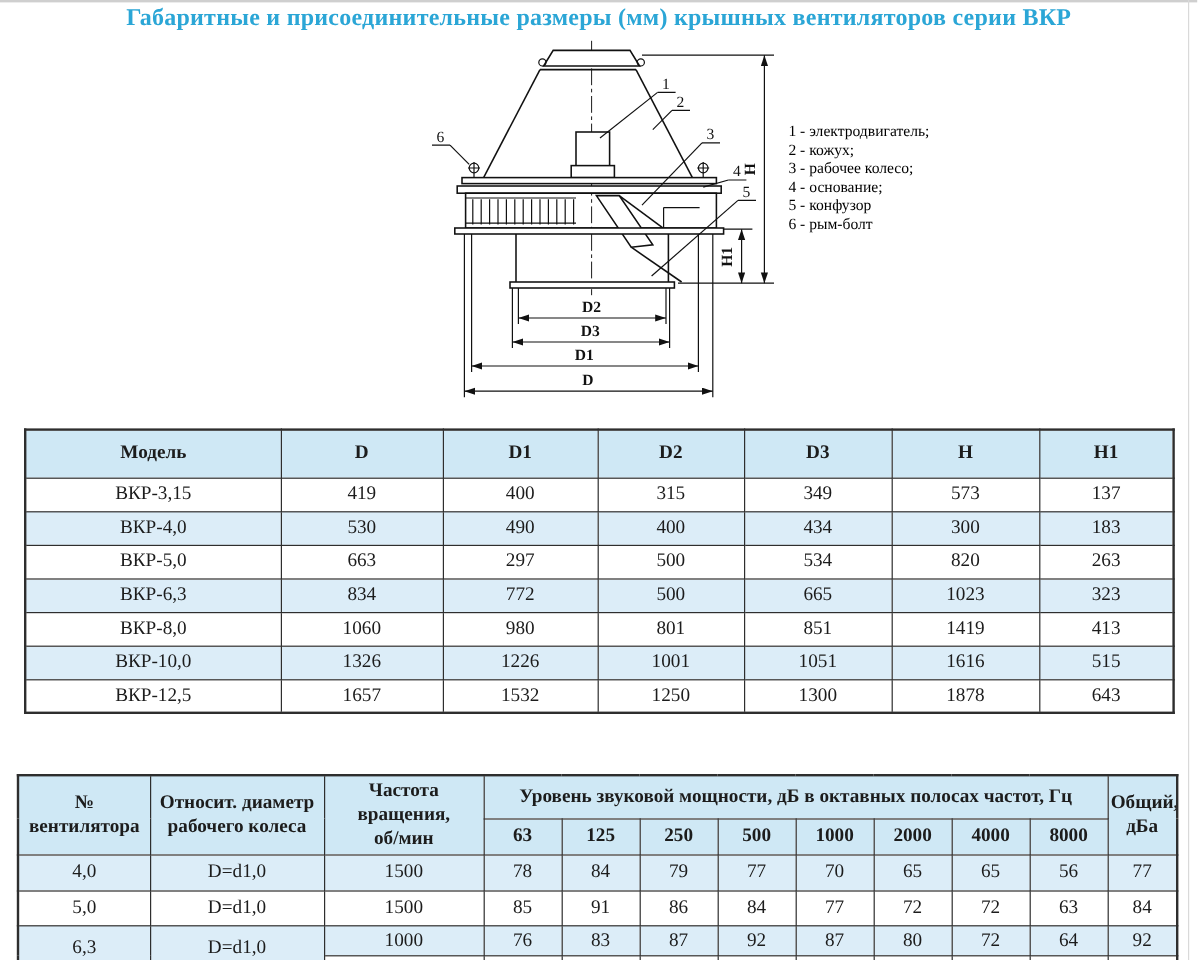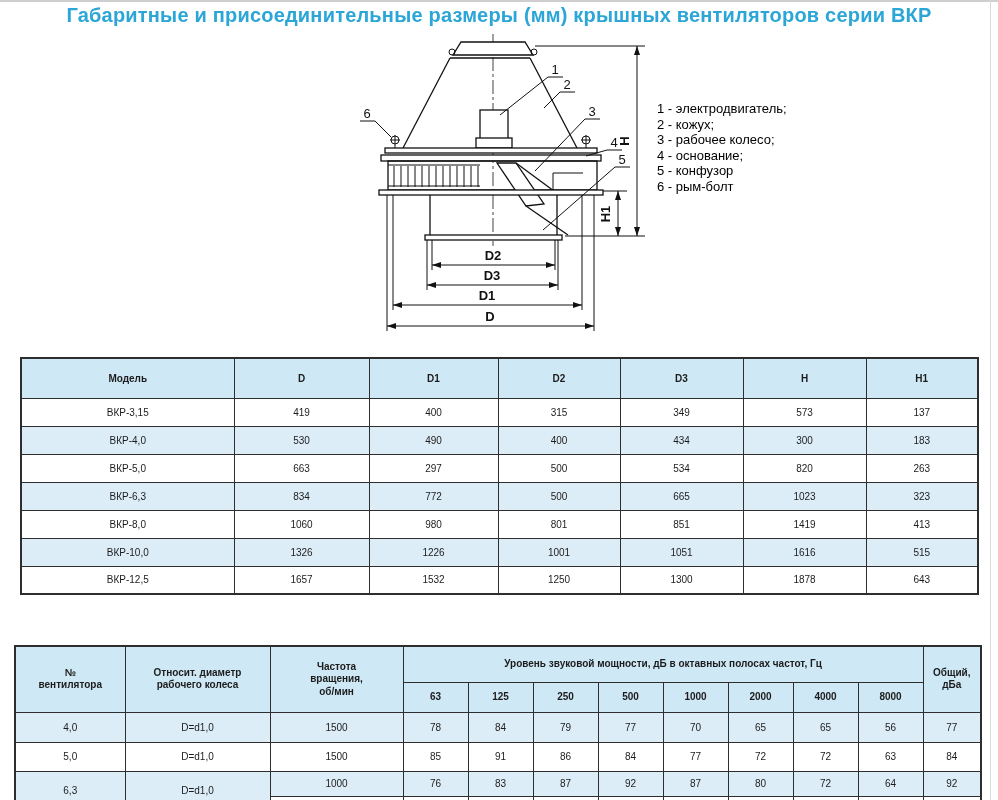--- a/index.html
+++ b/index.html
@@ -1,18 +1,18 @@
 <!DOCTYPE html>
 <html><head>
 <meta charset="utf-8">
 <style>
   html,body{margin:0;padding:0;background:#fff;}
   .page{
     position:relative;width:998px;height:800px;background:#fff;overflow:hidden;
-    font-family:Liberation Sans, sans-serif;color:#1c1c1c;
+    font-family:Liberation Serif, serif;color:#1c1c1c;
   }
   .edge-top{position:absolute;left:0;top:0;width:998px;height:2px;background:#cfcfcf;}
   .edge-right{position:absolute;right:7px;top:0;width:1px;height:800px;background:#d9d9d9;}
   .title{
     position:absolute;left:0;width:100%;text-align:center;
     font-size:20px;font-weight:bold;color:#2ba6d6;letter-spacing:.2px;white-space:nowrap;
   }
   #title-dims{top:4px;}
   #title-acoustics{top:600px;}
 
@@ -25,21 +25,21 @@
   svg .sf{stroke:#111;fill:#fff;stroke-width:1.3;}
   svg .thin{stroke:#111;fill:none;stroke-width:1;}
   svg .dim{stroke:#111;fill:none;stroke-width:1;}
   svg .axis{stroke:#111;fill:none;stroke-width:.8;stroke-dasharray:14 3 3 3;}
   svg text{fill:#111;}
   svg .dl{font-size:13px;font-weight:bold;}
   svg .co{font-size:13px;}
 
   
   table{position:absolute;border-collapse:collapse;table-layout:fixed;
-        font-size:10px;text-align:center;color:#1c1c1c;}
+        font-size:16px;text-align:center;color:#1c1c1c;}
   td,th{border:1px solid #2e2e2e;padding:0 2px;vertical-align:middle;overflow:hidden;}
   #t1{left:20px;top:357px;width:957px;border:2px solid #2e2e2e;}
   #t1 thead tr{height:40px;background:#cfe8f5;}
   #t1 th{font-weight:bold;}
   #t1 tbody tr{height:28px;background:#fff;}
   #t1 tbody tr:nth-child(even){background:#dcedf8;}
 
   #t2{left:14px;top:645px;width:966px;
       border-top:2px solid #2e2e2e;border-left:2px solid #2e2e2e;border-right:2px solid #2e2e2e;}
   #t2 th{background:#cfe8f5;font-weight:bold;white-space:pre-line;line-height:1.25;}

